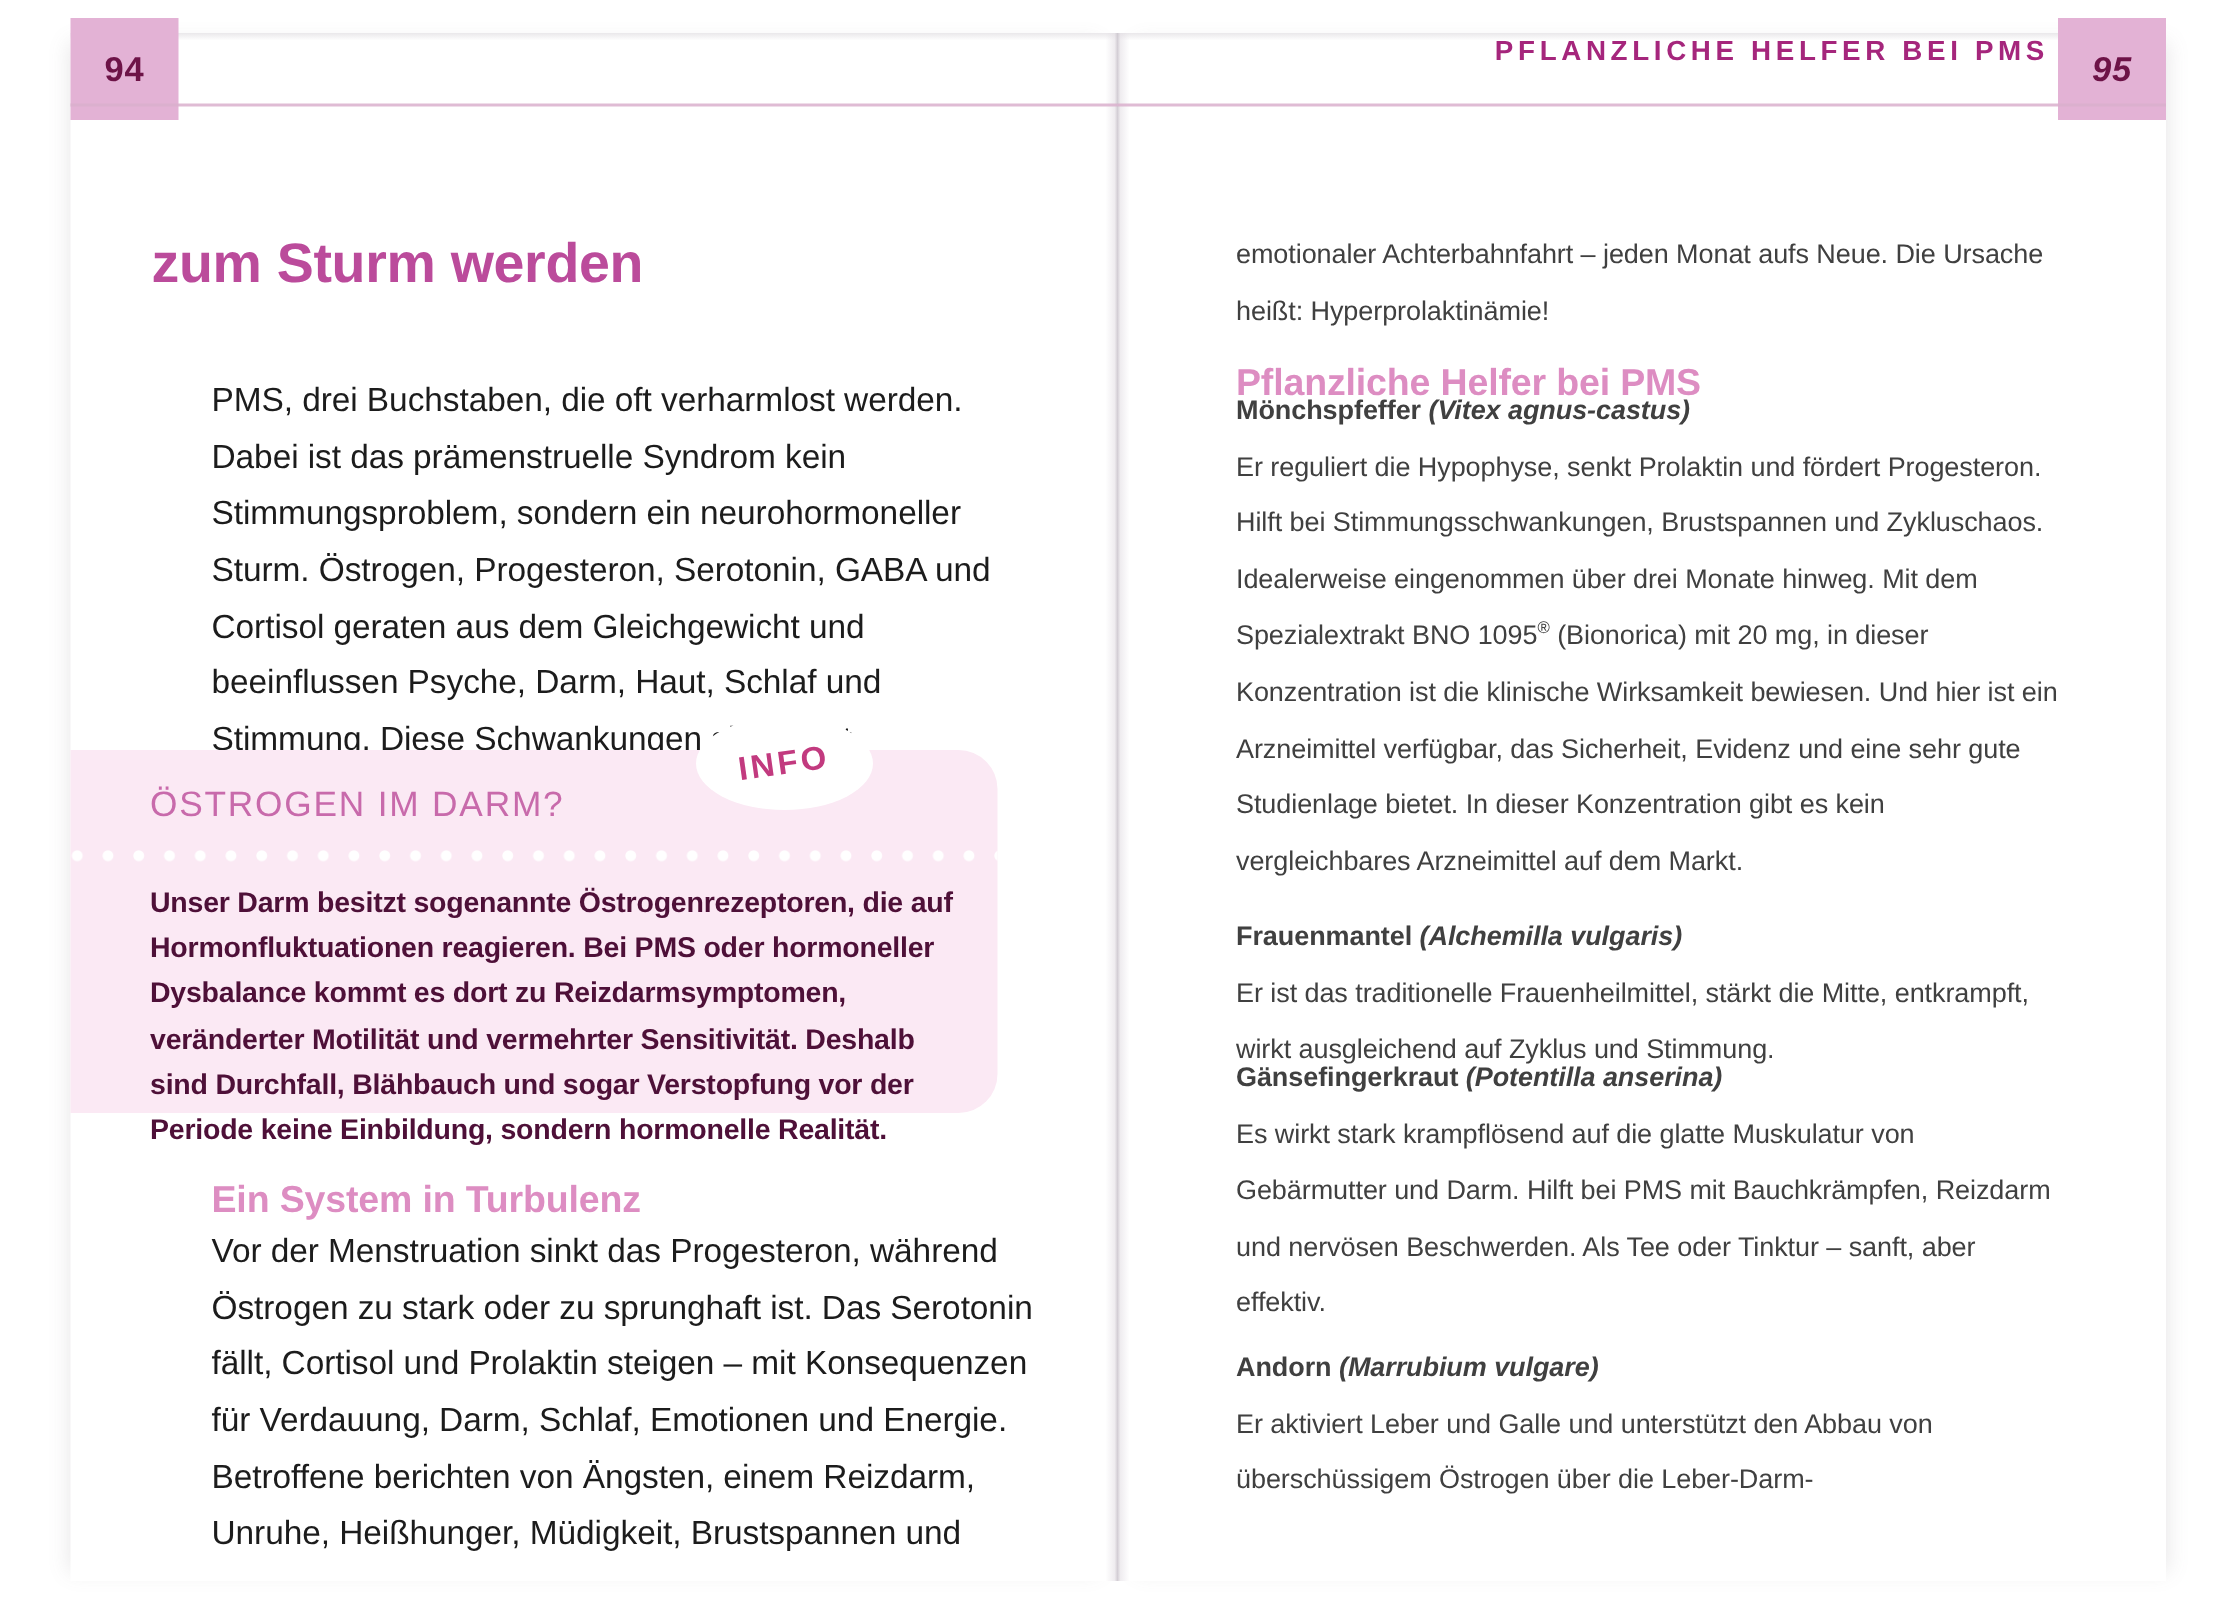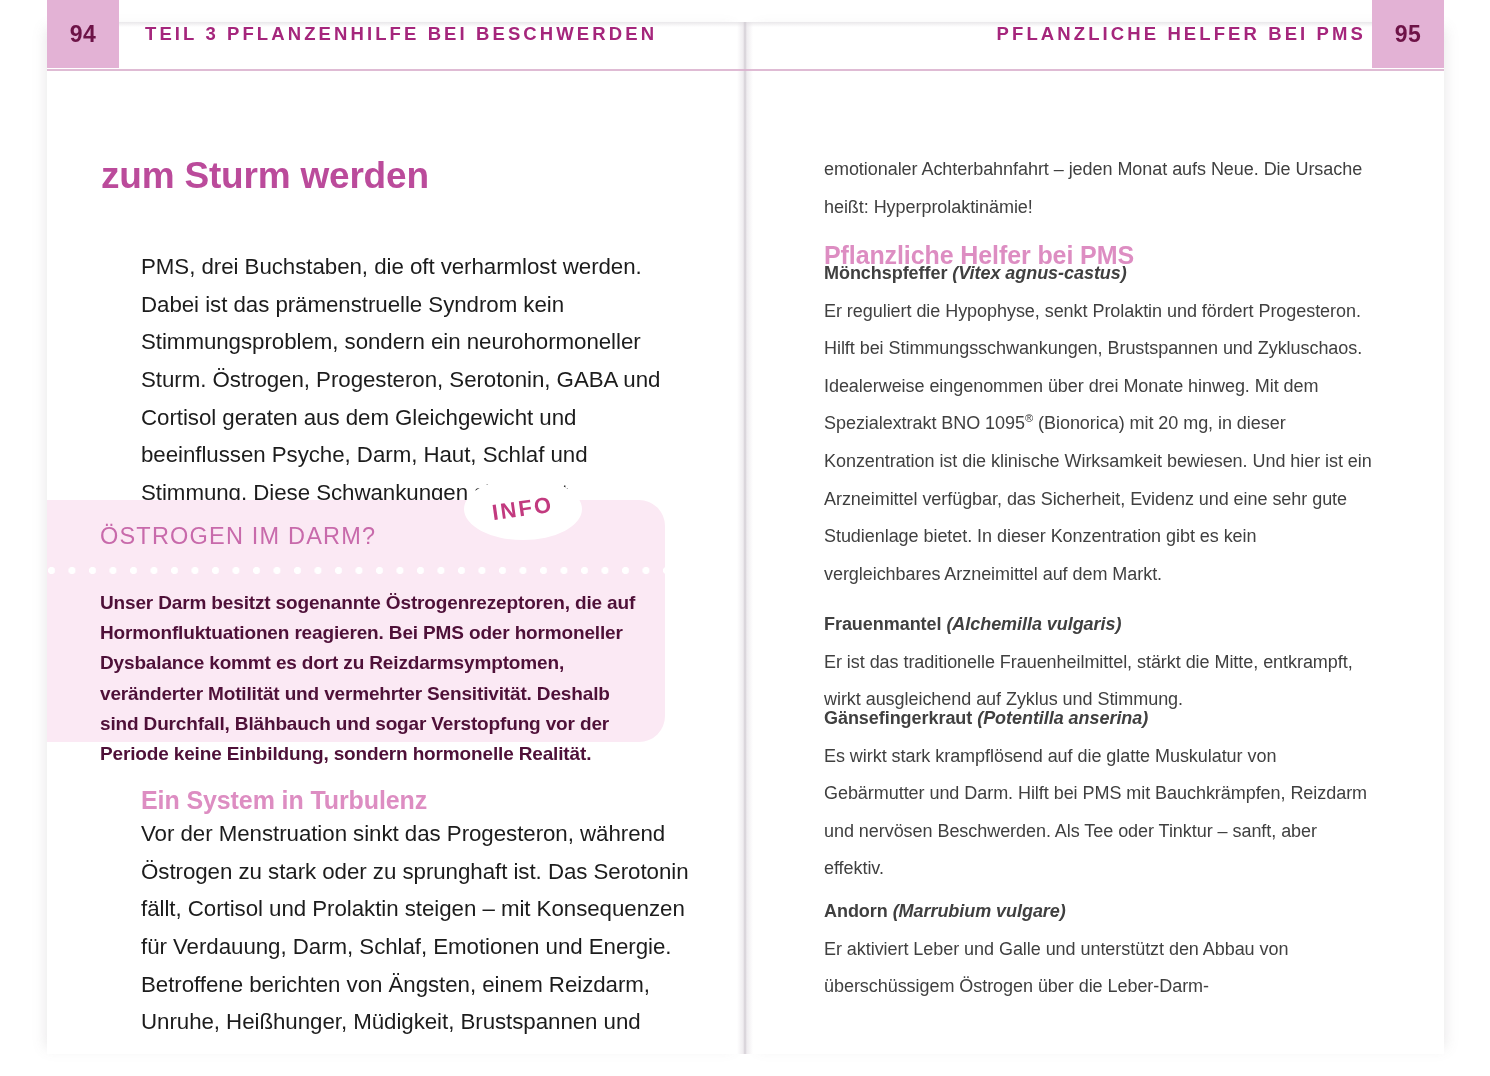--- a/index.html
+++ b/index.html
@@ -69,21 +69,21 @@
   .runhead .rule {
     position: absolute;
     left: 0;
     bottom: 0;
     height: 2px;
     background: #d9afcd;
     opacity: .85;
   }
   .folio {
     position: absolute;
-    top: 0;
+    top: 12px;
     width: 72px;
     height: 68px;
     background: #e3b2d5;
     display: flex;
     align-items: center;
     justify-content: center;
     color: #6d1347;
     font-size: 23px;
     font-weight: 700;
     letter-spacing: .5px;
@@ -102,21 +102,21 @@
 
   
   #runhead-left { left: 47px; width: 698px; }
   #runhead-left .rule { width: 698px; }
   #folio-left  { left: 0px; }
   #runtitle-left { left: 98px; }
 
   
   #runhead-right { left: 745px; width: 699px; }
   #runhead-right .rule { width: 699px; }
-  #folio-right { right: 0px; }
+  #folio-right { right: 0px; font-style: italic; }
   #runtitle-right { right: 78px; }
 
   
   .chapter-title {
     position: absolute;
     left: 101px;
     top: 128px;
     width: 600px;
     color: #bb4b9b;
     font-size: 37px;
@@ -255,21 +255,20 @@
 
 <div id="spread">
 
   <div class="page left"></div>
   <div class="page right"></div>
   <div class="top-shade"></div>
   <div class="gutter"></div>
 
   <div class="runhead" id="runhead-left">
     <div class="folio" id="folio-left">94</div>
-    <div class="runtitle" id="runtitle-left">TEIL 3  PFLANZENHILFE BEI BESCHWERDEN</div>
     <div class="rule"></div>
   </div>
 
   <div class="runhead" id="runhead-right">
     <div class="runtitle" id="runtitle-right">PFLANZLICHE HELFER BEI PMS</div>
     <div class="folio" id="folio-right">95</div>
     <div class="rule"></div>
   </div>
 
   <h1 class="chapter-title">

